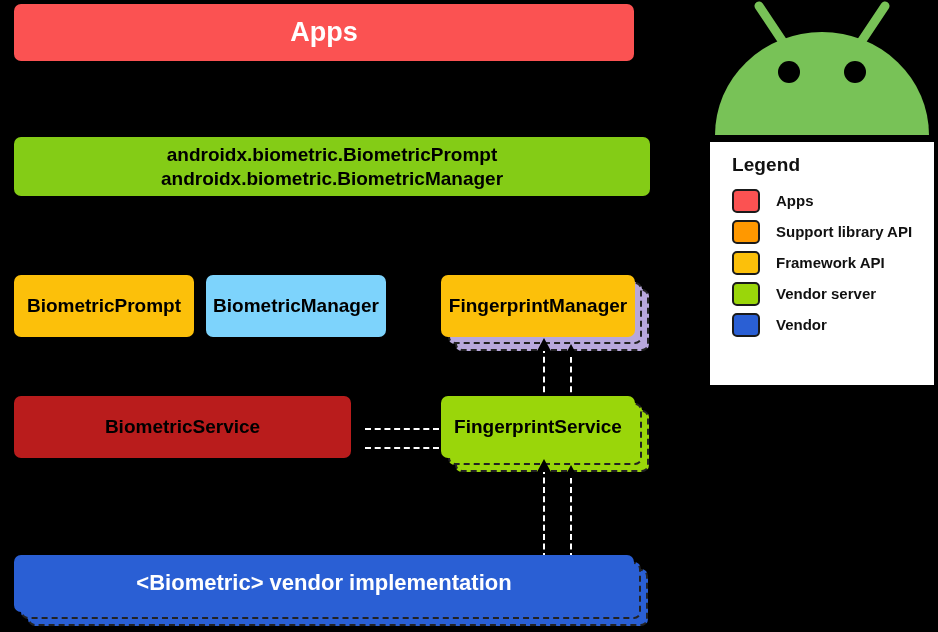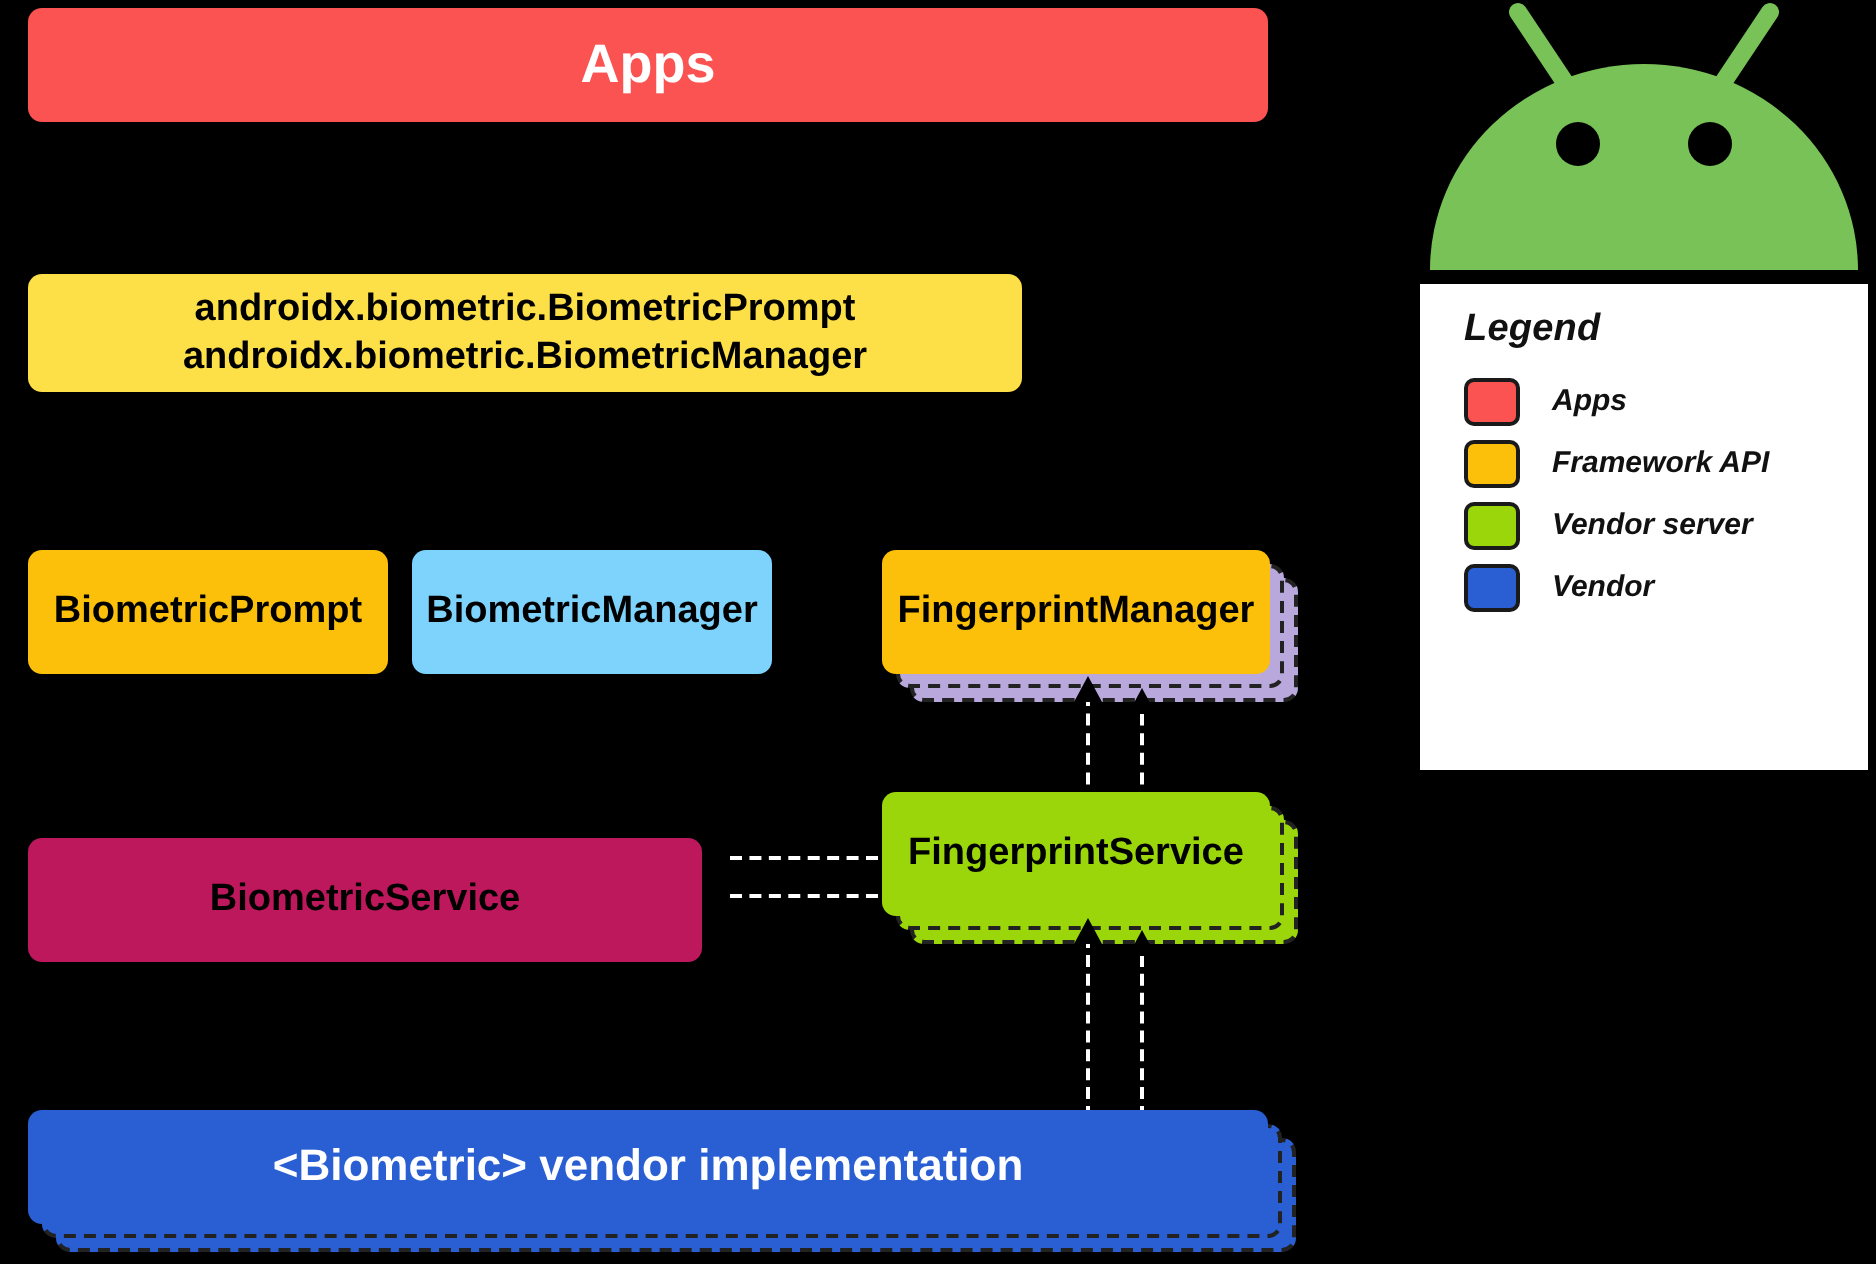--- a/index.html
+++ b/index.html
@@ -81,21 +81,20 @@
     position: absolute;
     left: 707px;
     top: 139px;
     width: 230px;
     height: 249px;
     background: #ffffff;
     border: 3px solid #000000;
     box-sizing: border-box;
     z-index: 6;
     padding: 12px 14px 0 22px;
-    font-style: italic;
   }
   #legend .legend-title {
     font-size: 19px;
     font-weight: bold;
     color: #111111;
     margin-bottom: 9px;
     letter-spacing: 0.1px;
   }
   .legend-row {
     display: flex;
@@ -140,20 +139,24 @@
   </div>
 
   <div id="legend">
     <div class="legend-title">Legend</div>
 
     <div class="legend-row">
       <span class="legend-swatch" id="sw-0" style="background: rgb(251, 82, 82);"></span>
       <span class="legend-label">Apps</span>
     </div>
     <div class="legend-row">
+      <span class="legend-swatch" id="sw-1" style="background: rgb(255, 152, 0);"></span>
+      <span class="legend-label">Support library API</span>
+    </div>
+    <div class="legend-row">
       <span class="legend-swatch" id="sw-2" style="background: rgb(252, 192, 10);"></span>
       <span class="legend-label">Framework API</span>
     </div>
     <div class="legend-row">
       <span class="legend-swatch" id="sw-4" style="background: rgb(154, 214, 10);"></span>
       <span class="legend-label">Vendor server</span>
     </div>
     <div class="legend-row">
       <span class="legend-swatch" id="sw-5" style="background: rgb(42, 95, 212);"></span>
       <span class="legend-label">Vendor</span>
@@ -171,31 +174,31 @@
 
   <div class="stack-layer" id="st-fpm-1" style="left: 455px; top: 289px; width: 194px; height: 62px; background: rgb(184, 168, 220); z-index: 1;"></div>
   <div class="stack-layer" id="st-fpm-2" style="left: 448px; top: 282px; width: 194px; height: 62px; background: rgb(184, 168, 220); z-index: 2;"></div>
   <div class="stack-layer" id="st-fps-1" style="left: 455px; top: 410px; width: 194px; height: 62px; background: rgb(154, 214, 10); z-index: 1;"></div>
   <div class="stack-layer" id="st-fps-2" style="left: 448px; top: 403px; width: 194px; height: 62px; background: rgb(154, 214, 10); z-index: 2;"></div>
   <div class="stack-layer" id="st-ven-1" style="left: 28px; top: 569px; width: 620px; height: 57px; background: rgb(42, 95, 212); z-index: 1;"></div>
   <div class="stack-layer" id="st-ven-2" style="left: 21px; top: 562px; width: 620px; height: 57px; background: rgb(42, 95, 212); z-index: 2;"></div>
 
   <div class="box white-text" id="box-apps" style="left: 14px; top: 4px; width: 620px; height: 57px; background: rgb(251, 82, 82); color: rgb(255, 255, 255); font-size: 27px;">Apps</div>
 
-  <div class="box" id="box-support" style="left: 14px; top: 137px; width: 497px; height: 59px; background: #fde047; color: rgb(0, 0, 0); font-size: 19px;">
+  <div class="box" id="box-support" style="left: 14px; top: 137px; width: 636px; height: 59px; background: #84cc16; color: rgb(0, 0, 0); font-size: 19px;">
     <div>
       <div>androidx.biometric.BiometricPrompt</div>
       <div>androidx.biometric.BiometricManager</div>
     </div>
   </div>
 
   <div class="box" id="box-bprompt" style="left: 14px; top: 275px; width: 180px; height: 62px; background: rgb(252, 192, 10); color: rgb(0, 0, 0); font-size: 19px;">BiometricPrompt</div>
   <div class="box" id="box-bmanager" style="left: 206px; top: 275px; width: 180px; height: 62px; background: #7dd3fc; color: rgb(0, 0, 0); font-size: 19px;">BiometricManager</div>
   <div class="box" id="box-fpmanager" style="left: 441px; top: 275px; width: 194px; height: 62px; background: rgb(252, 192, 10); color: rgb(0, 0, 0); font-size: 19px;">FingerprintManager</div>
-  <div class="box" id="box-bservice" style="left: 14px; top: 419px; width: 337px; height: 62px; background: #be185d; color: rgb(0, 0, 0); font-size: 19px;">BiometricService</div>
+  <div class="box" id="box-bservice" style="left: 14px; top: 396px; width: 337px; height: 62px; background: #b91c1c; color: rgb(0, 0, 0); font-size: 19px;">BiometricService</div>
   <div class="box white-text" id="box-vendor" style="left: 14px; top: 555px; width: 620px; height: 57px; background: rgb(42, 95, 212); color: rgb(255, 255, 255); font-size: 22px;">&lt;Biometric&gt; vendor implementation</div>
   <div class="box" id="box-fpservice" style="left: 441px; top: 396px; width: 194px; height: 62px; background: rgb(154, 214, 10); color: rgb(0, 0, 0); font-size: 19px;">FingerprintService</div>
 
   <div class="arrow-up" id="ar-fpm-l" style="left: 537px; top: 338px;"></div>
   <div class="arrow-up" id="ar-fpm-r" style="left: 564px; top: 344px;"></div>
   <div class="arrow-up" id="ar-fps-l" style="left: 537px; top: 459px;"></div>
   <div class="arrow-up" id="ar-fps-r" style="left: 564px; top: 465px;"></div>
 
 </div>
 

